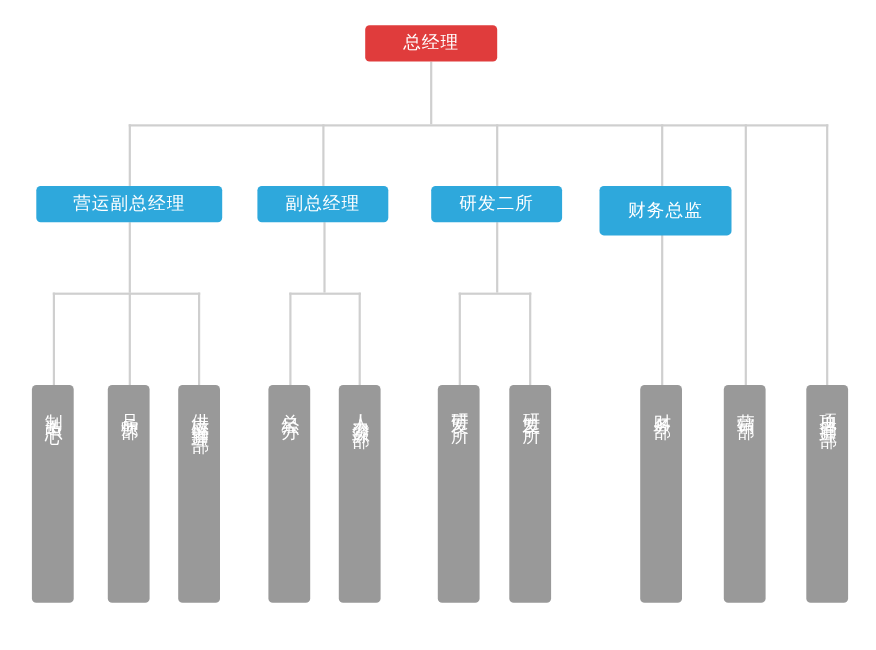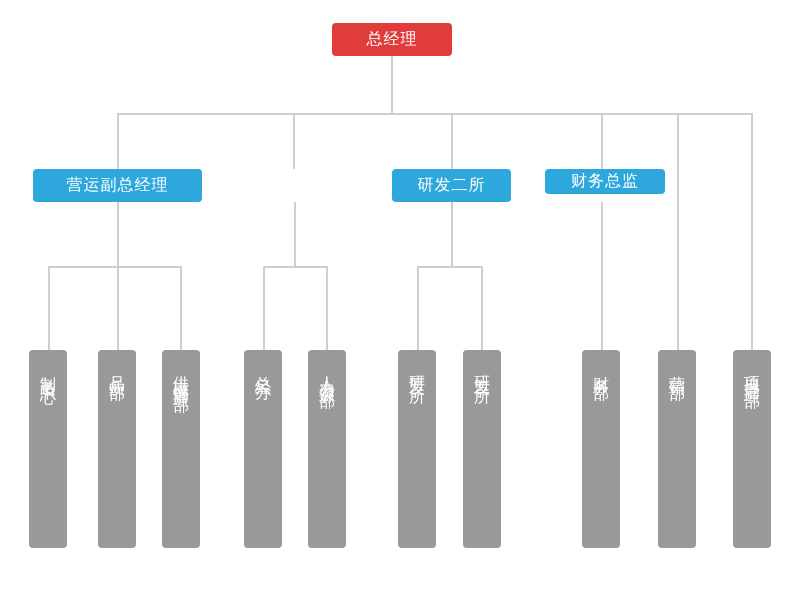--- a/index.html
+++ b/index.html
@@ -54,24 +54,27 @@
 
   <div class="line vline" style="left:601px;top:202px;height:148px;"></div>
 
   <div class="node manager-node" style="left:33px;top:169px;width:169px;height:33px;">
     <span>营运副总经理</span>
   </div>
 
   <div class="node root-node" style="left:332px;top:23px;width:120px;height:33px;">
     <span>总经理</span>
   </div>
+  <div class="node manager-node" style="left:234px;top:169px;width:119px;height:33px;">
+    <span>副总经理</span>
+  </div>
   <div class="node manager-node" style="left:392px;top:169px;width:119px;height:33px;">
     <span>研发二所</span>
   </div>
-  <div class="node manager-node" style="left:545px;top:169px;width:120px;height:25px;">
+  <div class="node manager-node" style="left:545px;top:169px;width:120px;height:45px;">
     <span>财务总监</span>
   </div>
 
   <div class="node dept-node" style="left:29px;top:350px;width:38px;height:198px;">
     <span>制造中心</span>
   </div>
   <div class="node dept-node" style="left:98px;top:350px;width:38px;height:198px;">
     <span>品质部</span>
   </div>
   <div class="node dept-node" style="left:162px;top:350px;width:38px;height:198px;">

